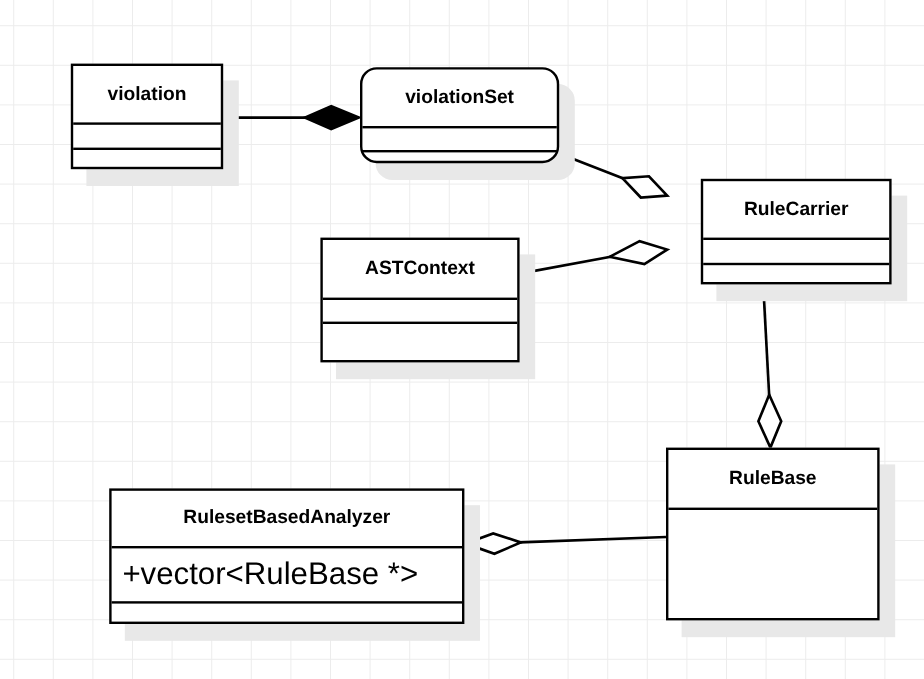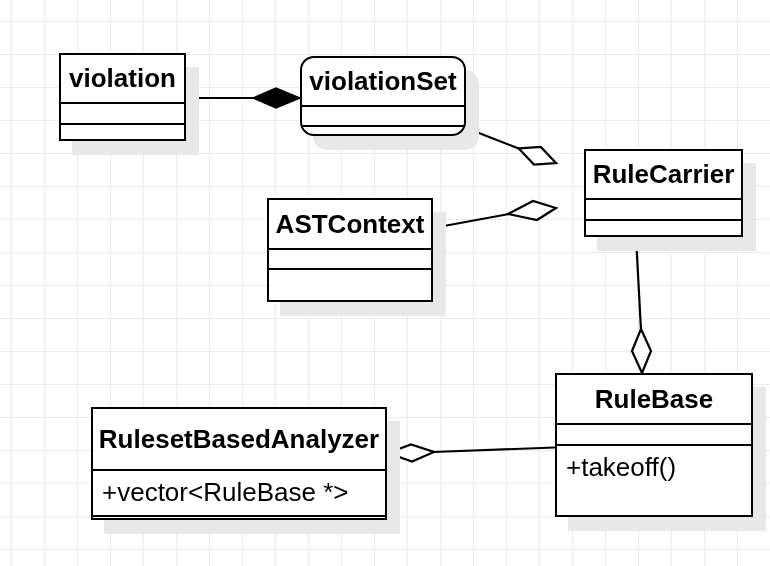--- a/index.html
+++ b/index.html
@@ -40,21 +40,21 @@
     background: #ffffff;
     box-shadow: 13px 14px 0 #e8e8e8;
     display: flex;
     flex-direction: column;
   }
   .uml-class .title {
     display: flex;
     align-items: center;
     justify-content: center;
     font-weight: bold;
-    font-size: 26px;
+    font-size: 16px;
     color: #000;
     flex: 0 0 auto;
   }
   .uml-class .compartment {
     border-top: 2.5px solid #000;
     box-sizing: border-box;
     flex: 0 0 auto;
     font-size: 26px;
     color: #000;
     padding: 6px 0 0 9px;
@@ -113,29 +113,26 @@
     <div class="compartment" style="height:21px;"></div>
     <div class="compartment grow"></div>
   </div>
 
   <div class="uml-class" style="left:267px; top:198px; width:166px; height:104px;text-align:center;">
     <div class="title" style="height:48px;">ASTContext</div>
     <div class="compartment" style="height:20px;"></div>
     <div class="compartment grow"></div>
   </div>
 
-  <div class="uml-class" style="left:555px; top:373px; width:198px; height:144px;">
+  <div class="uml-class" style="left:555px; top:373px; width:178px; height:144px;">
     <div class="title" style="height:48px;">RuleBase</div>
     <div class="compartment" style="height:21px;"></div>
-    <div class="compartment grow">
-      <span>+takeoff()</span>
-    </div>
   </div>
 
   <div class="uml-class" style="left:91px; top:407px; width:296px; height:113px;">
-    <div class="title" style="height:60px;">RulesetBasedAnalyzer</div>
+    <div class="title" style="height:46px;">RulesetBasedAnalyzer</div>
     <div class="compartment" style="height:46px;">
       <span>+vector&lt;RuleBase *&gt;</span>
     </div>
     <div class="compartment grow"></div>
   </div>
 
 </div>
 
 </body></html>

